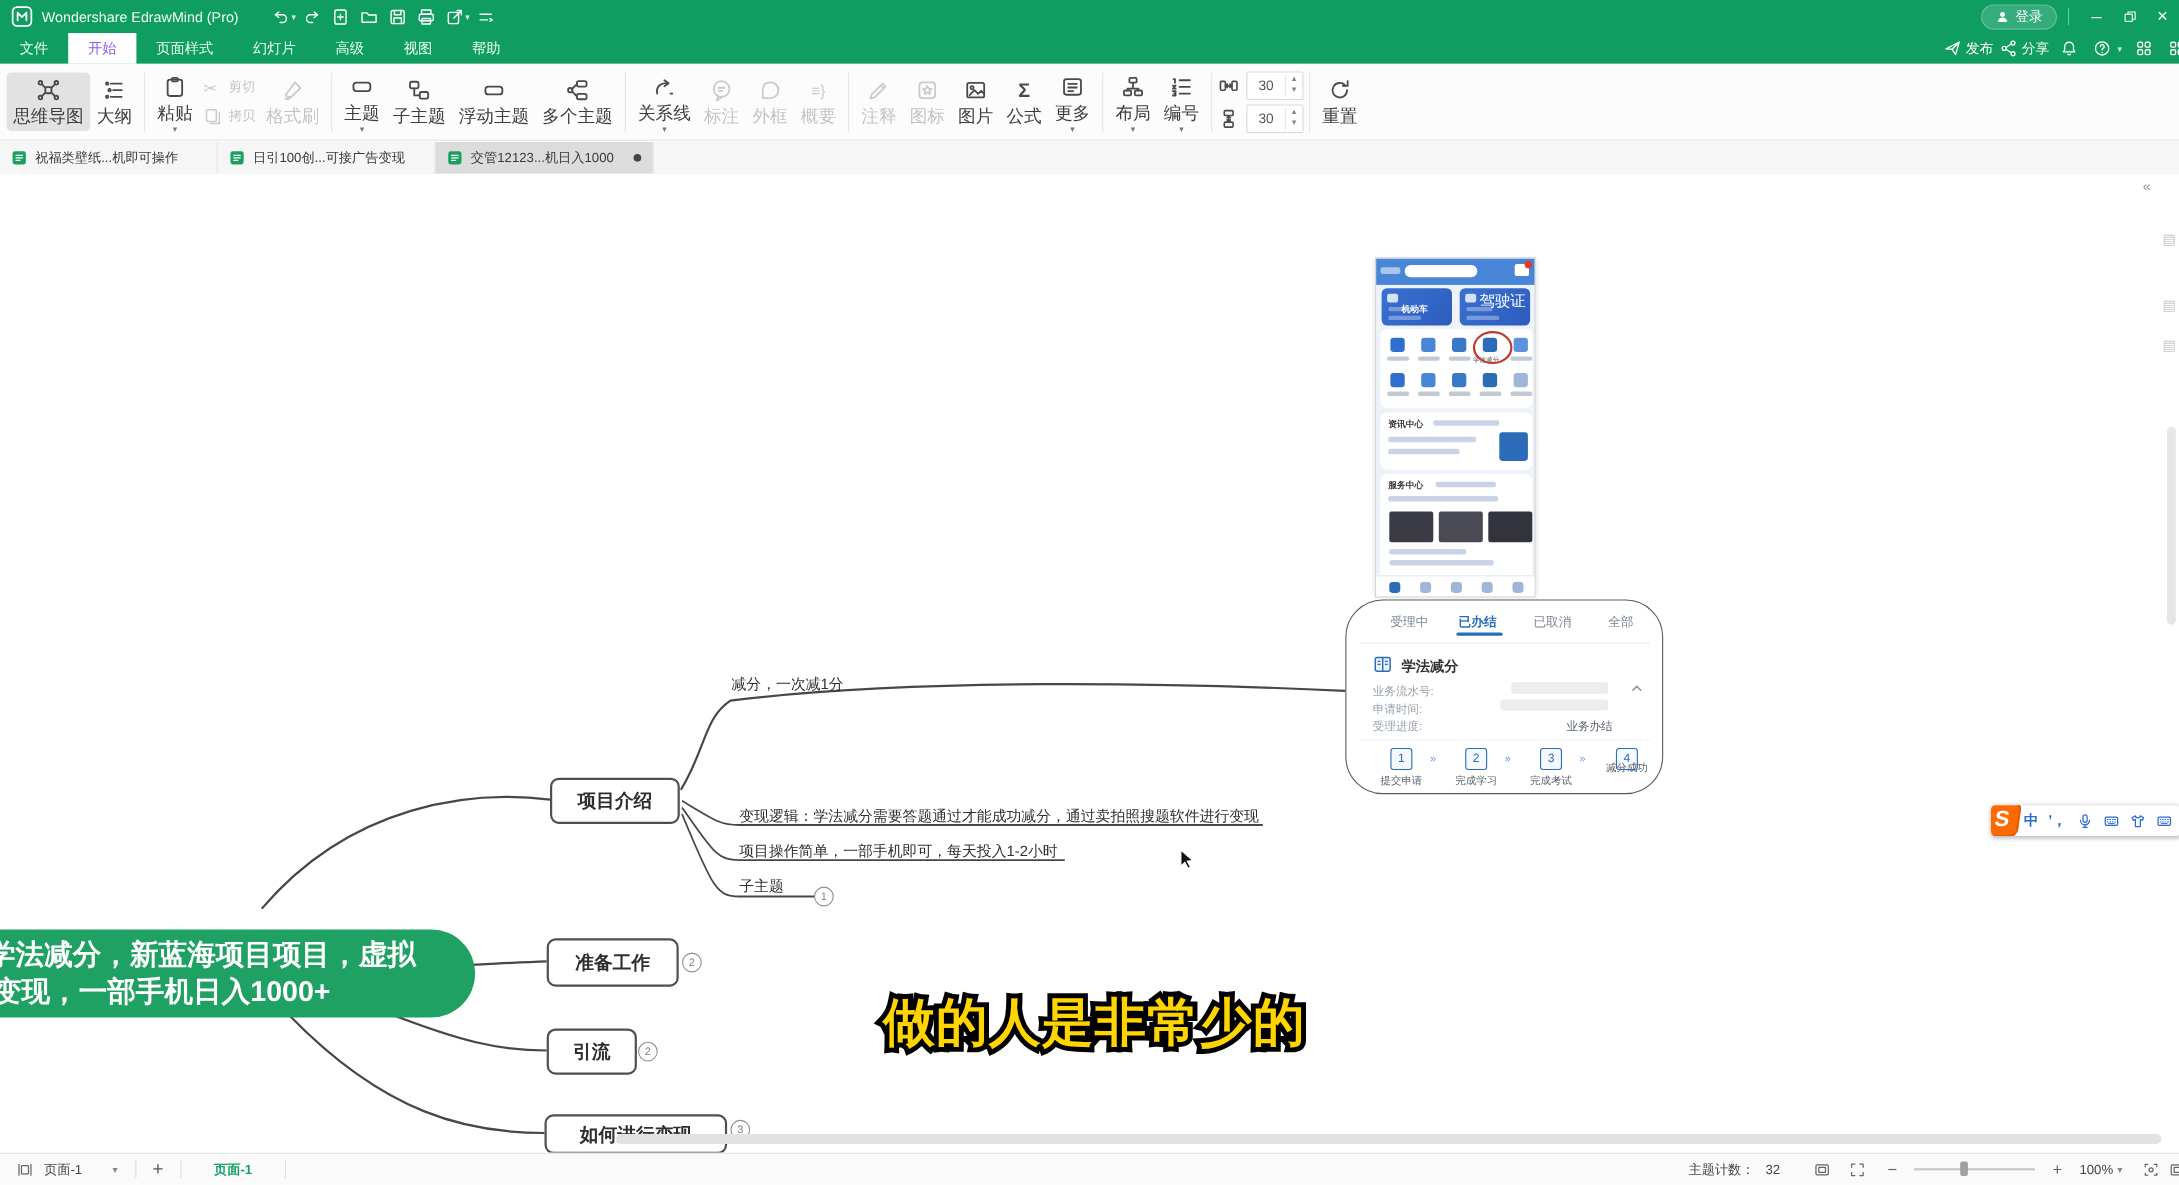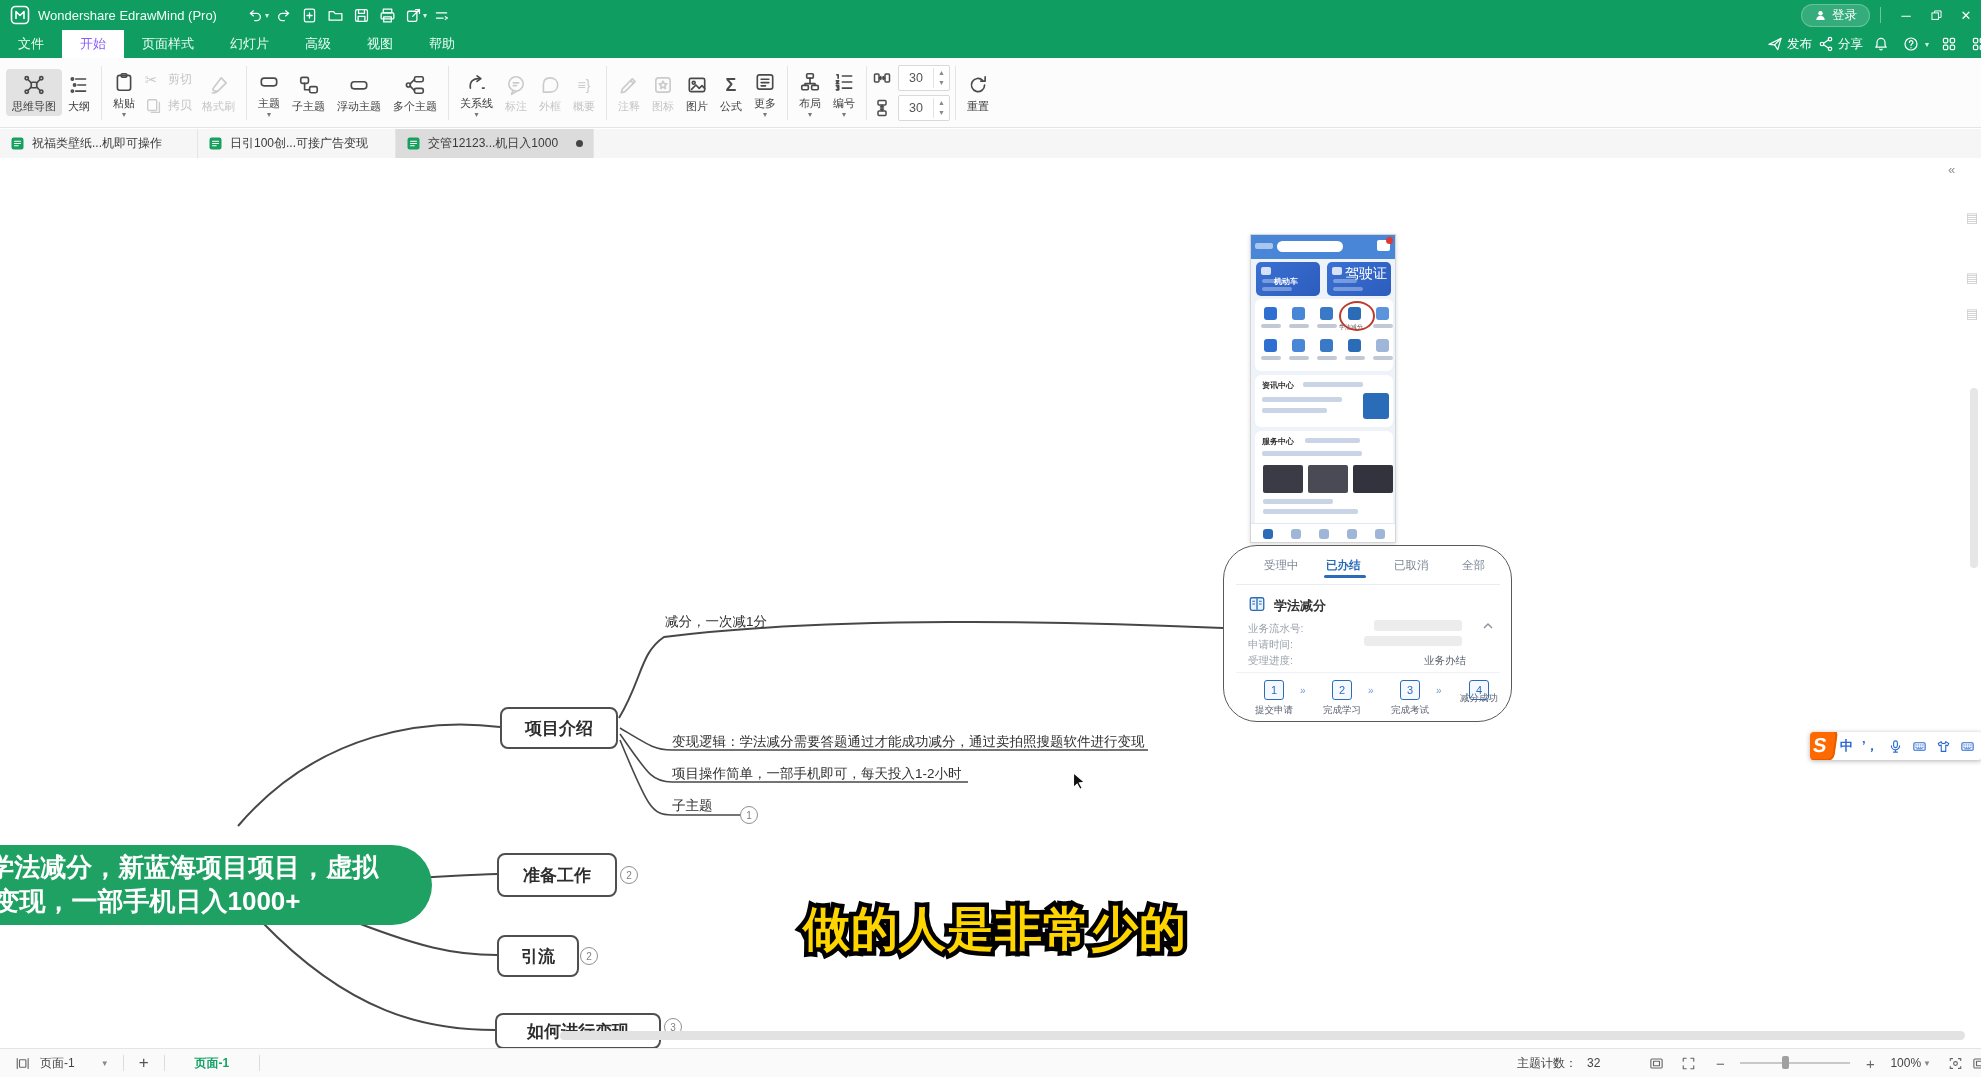--- a/index.html
+++ b/index.html
@@ -29,21 +29,21 @@
   .mr-item{display:flex;align-items:center;gap:4px;font-size:12.5px;}
   .mr-item svg{width:16px;height:16px;}
   .mr-icon{width:24px;height:22px;display:flex;align-items:center;justify-content:center;}
   .mr-icon svg{width:16px;height:16px;}
 
   
   #ribbon{position:absolute;left:0;top:58px;width:100%;height:70px;background:#fcfcfc;border-bottom:1px solid #e4e4e4;display:flex;align-items:center;padding-left:6px;box-sizing:border-box;}
   .rdiv{width:1px;height:54px;background:#e5e5e5;margin:0 5px;flex:none;}
   .rbtn{display:flex;flex-direction:column;align-items:center;justify-content:flex-start;padding:5px 6px 2px;border-radius:4px;color:#3d3d3d;flex:none;}
   .rbtn .ric{width:22px;height:22px;color:#4a4a4a;display:flex;align-items:center;justify-content:center;font-size:18px;line-height:22px;}
-  .rbtn .rlbl{font-size:11px;margin-top:3px;white-space:nowrap;}
+  .rbtn .rlbl{font-size:16px;margin-top:3px;white-space:nowrap;}
   .rbtn .caret{font-size:8px;color:#777;line-height:6px;margin-top:1px;}
   .rbtn.sel{background:#e2e2e2;}
   .rbtn.dis{color:#c4c4c4;}
   .rbtn.dis .ric{color:#cbcbcb;}
   .rstack{display:flex;flex-direction:column;gap:4px;justify-content:center;}
   .small-btn{display:flex;align-items:center;gap:5px;font-size:12px;color:#3d3d3d;height:22px;padding:0 4px;}
   .small-btn .ric{width:18px;height:18px;color:#4a4a4a;}
   .small-btn.dis{color:#c4c4c4;} .small-btn.dis .ric{color:#cbcbcb;}
   .spin-row{display:flex;align-items:center;gap:6px;height:26px;}
   .spin-row .ric{width:20px;height:20px;color:#4a4a4a;}
@@ -730,21 +730,21 @@
       <span>页面-1</span>
       <span class="sb-caret">▼</span>
     </span>
     <span class="sb-sep"></span>
     <span class="sb-icon" style="font-size:17px;color:#555;">+</span>
     <span class="sb-sep"></span>
     <span class="sb-page">页面-1</span>
     <span class="sb-sep"></span>
     <span style="flex:1;"></span>
     <span style="color:#444;">主题计数：</span>
-    <span style="margin:0 44px 0 10px;color:#444;">32</span>
+    <span style="margin:0 26px 0 10px;color:#444;">32</span>
     <span class="sb-icon">
         <svg viewBox="0 0 20 20" width="100%" height="100%" fill="none" stroke="currentColor" stroke-width="1.5" stroke-linecap="round" stroke-linejoin="round">
           <rect x="2.5" y="4" width="15" height="12" rx="1.5"></rect>
           <rect x="6" y="7" width="8" height="6"></rect>
         </svg>
       </span>
     <span class="sb-icon" style="margin:0 8px;">
         <svg viewBox="0 0 20 20" width="100%" height="100%" fill="none" stroke="currentColor" stroke-width="1.5" stroke-linecap="round" stroke-linejoin="round">
           <path d="M3 7V3h4M13 3h4v4M17 13v4h-4M7 17H3v-4"></path>
         </svg>

